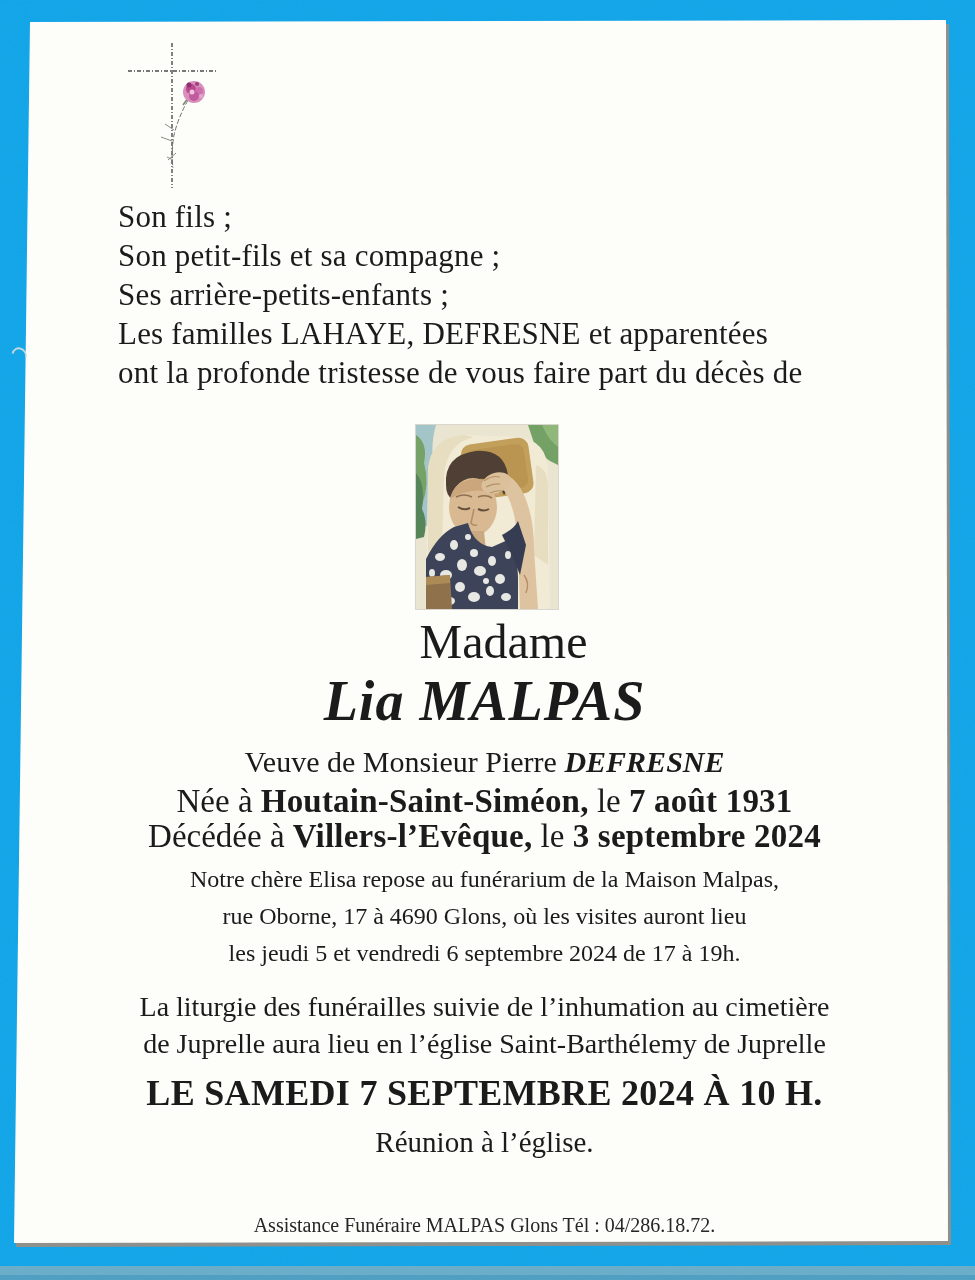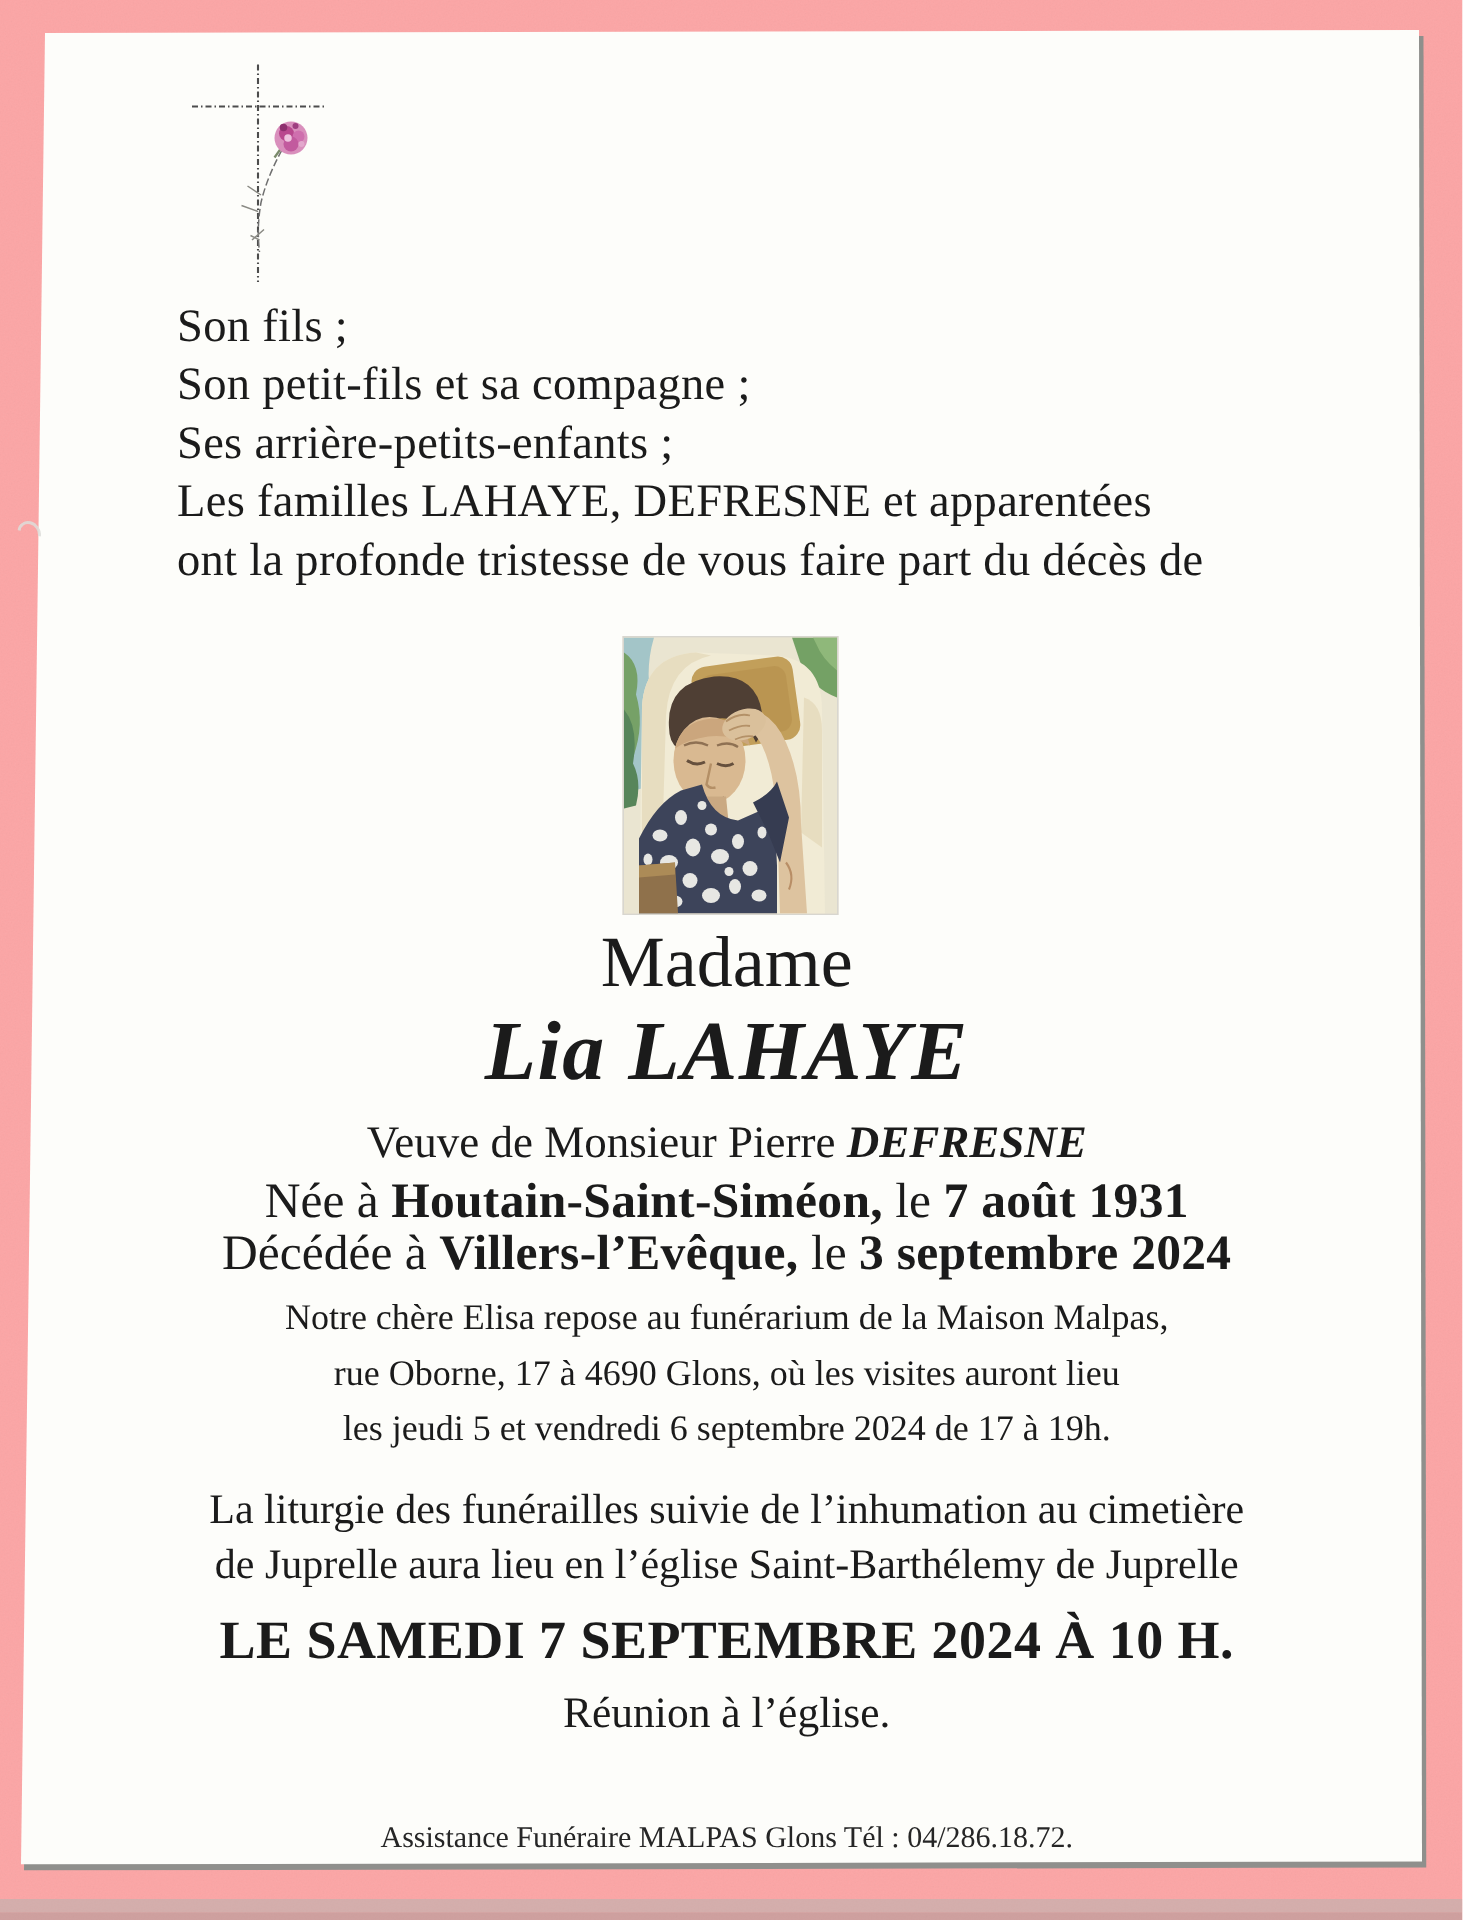--- a/index.html
+++ b/index.html
@@ -1,19 +1,19 @@
 <!DOCTYPE html>
 <html><head>
 <meta charset="utf-8">
 <style>
   html,body{margin:0;padding:0;}
   .page{
     position:relative;
     width:975px;height:1280px;
-    background:#fca5a5;
+    background:#0ea5e9;
     overflow:hidden;
     font-family:"Liberation Serif","DejaVu Serif",serif;
     color:#1b1b1b;
   }
   .noise{position:absolute;inset:0;z-index:0;opacity:.07;}
   .card-shadow{
     position:absolute;inset:0;z-index:1;background:#8f8f8c;
     clip-path:polygon(32px 26px,949px 24px,951px 1245px,16px 1247px);
   }
   .card{
@@ -26,21 +26,21 @@
   .opening{
     left:118px;top:197px;width:780px;
     font-size:31px;line-height:39px;
     letter-spacing:.2px;
   }
   .photo{
     left:415px;top:424px;width:142px;height:184px;
     border:1px solid #d8d6cf;box-sizing:content-box;
     background:#ece6d2;
   }
-  .title-madame{top:616px;font-size:48px;line-height:52px;}
+  .title-madame{top:616px;font-size:48px;line-height:52px;margin-left:19px;}
   .title-name{top:670px;font-size:56px;line-height:62px;font-weight:bold;font-style:italic;letter-spacing:1px;}
   .widow-line{top:744px;font-size:30px;line-height:36px;}
   .widow-line .it{}
   .widow-line .bi{font-style:italic;font-weight:bold;}
   .vitals{top:784px;font-size:33px;line-height:35px;}
   .vitals b{letter-spacing:.2px;}
   .para1{top:861px;font-size:24px;line-height:37px;}
   .para2{top:988px;font-size:28px;line-height:37px;}
   .ceremony{top:1072px;font-size:36px;line-height:42px;font-weight:bold;letter-spacing:.3px;}
   .meeting{top:1124px;font-size:29px;line-height:36px;}
@@ -163,21 +163,21 @@
         </g>
 
         <path d="M10,152 L34,150 L36,184 L10,184 Z" fill="#8a6a42"></path>
         <path d="M10,152 L34,150 L34,158 L10,160 Z" fill="#a8854f"></path>
 
         <rect width="142" height="184" fill="#ffffff" opacity="0.05"></rect>
       </svg>
     </div>
 
     <div class="abs centered title-madame">Madame</div>
-    <div class="abs centered title-name">Lia LAHAYE</div>
+    <div class="abs centered title-name">Lia MALPAS</div>
 
     <div class="abs centered widow-line"><span>Veuve de Monsieur </span><span class="it">Pierre </span><span class="bi">DEFRESNE</span></div>
 
     <div class="abs centered vitals">
       <div><span>Née à </span><b>Houtain-Saint-Siméon,</b><span> le </span><b>7 août 1931</b></div>
       <div><span>Décédée à </span><b>Villers-l’Evêque,</b><span> le </span><b>3 septembre 2024</b></div>
     </div>
 
     <div class="abs centered para1">
       <div>Notre chère Elisa repose au funérarium de la Maison Malpas,</div>

